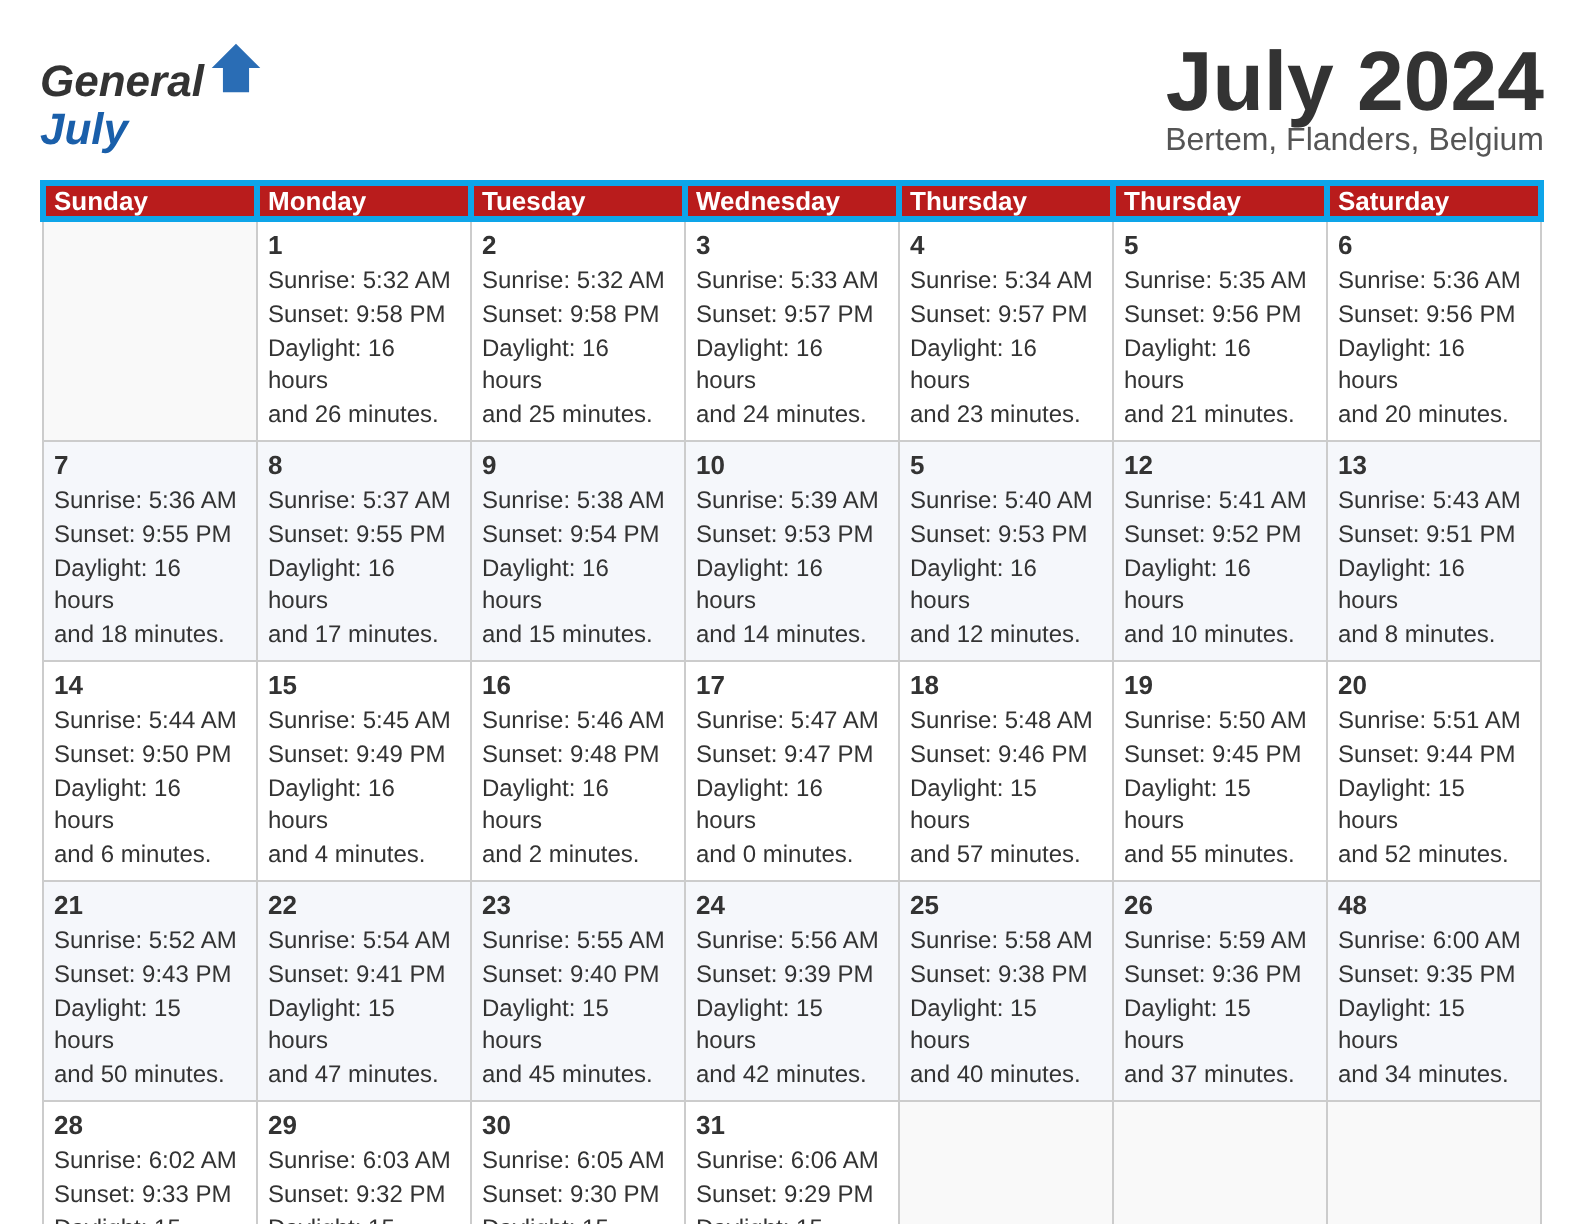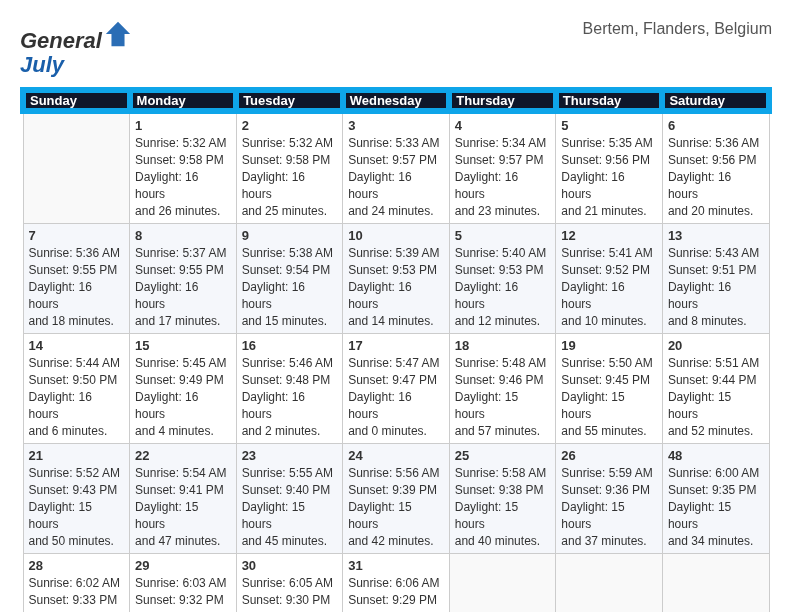--- a/index.html
+++ b/index.html
@@ -45,27 +45,27 @@
     .location {
       font-size: 16px;
       color: #555;
     }
     .calendar {
       width: 100%;
       border-collapse: collapse;
       border: 1px solid #ccc;
     }
     .calendar th {
-      background: #0f172a;
+      background: #b91c1c;
       color: #fff;
       font-size: 13px;
       font-weight: bold;
       padding: 0 4px;
       text-align: left;
-      border: 6px solid #0ea5e9;
+      border: 3px solid #0ea5e9;
     }
     .calendar td {
       border: 1px solid #ccc;
       vertical-align: top;
       padding: 4px 5px;
       font-size: 11px;
       color: #333;
       width: calc(100% / 7);
       min-height: 80px;
       background: #fff;
@@ -97,20 +97,21 @@
         <span class="logo-general">General</span><svg class="logo-icon" viewBox="0 0 30 30">
             <polygon points="15,2 28,15 22,15 22,28 8,28 8,15 2,15" fill="#2a6db5"></polygon>
           </svg>
       </div>
       <div class="logo-text">
         <span class="logo-blue">July</span>
       </div>
     </div>
   </div>
   <div class="title-block">
+    <div class="month-title">July 2024</div>
     <div class="location">Bertem, Flanders, Belgium</div>
   </div>
 </div>
 
 <table class="calendar">
   <thead>
     <tr>
     <th>Sunday</th>
         <th>Monday</th>
         <th>Tuesday</th>

